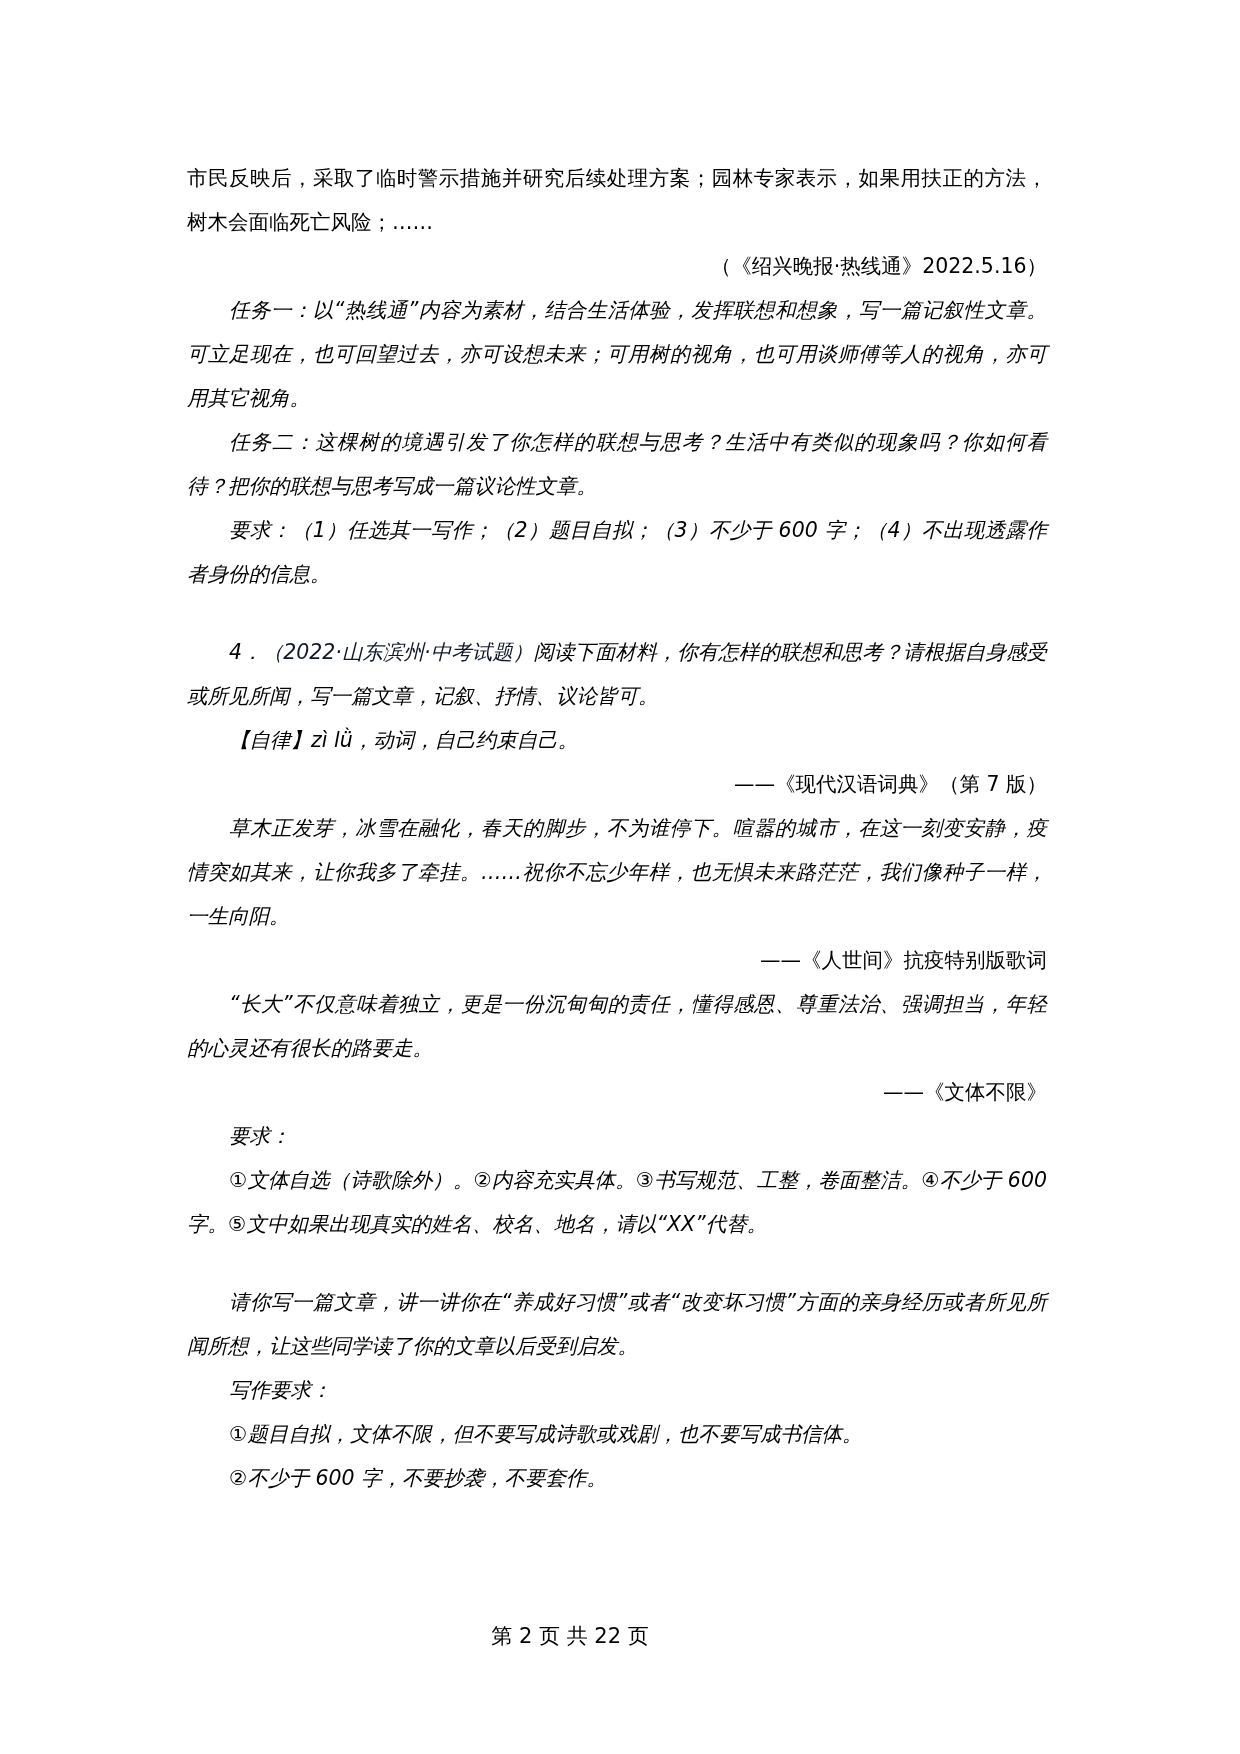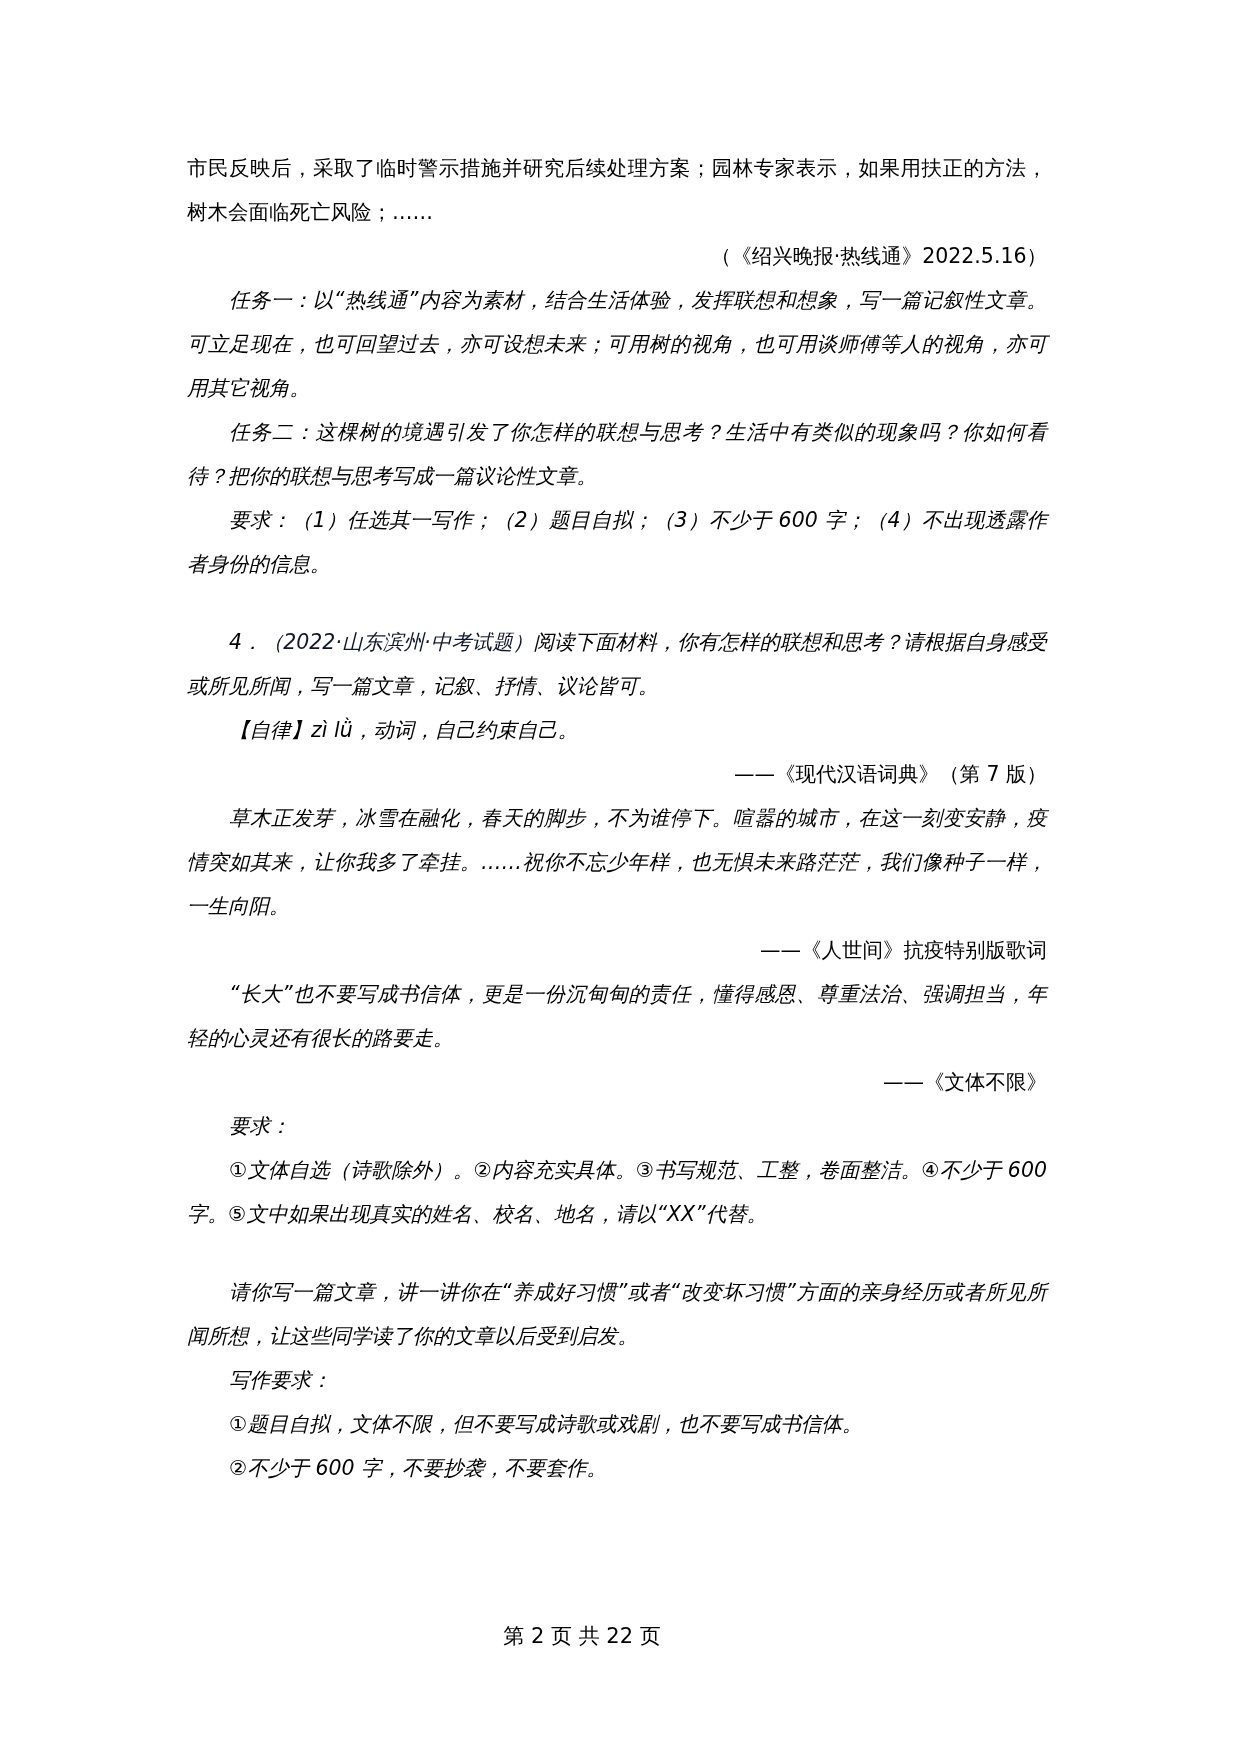--- a/index.html
+++ b/index.html
@@ -1,25 +1,25 @@
 <!DOCTYPE html>
 <html><head>
 <meta charset="utf-8">
 <style>
   html, body { margin: 0; padding: 0; background: #ffffff; }
   body { width: 1240px; height: 1754px; position: relative; overflow: hidden;
          font-family: "DejaVu Sans", sans-serif; color: #000; }
   .page { position: absolute; left: 0; top: 0; width: 1240px; height: 1754px; }
-  .content { position: absolute; left: 187px; top: 146px; width: 860px; }
+  .content { position: absolute; left: 187px; top: 156px; width: 860px; }
   .p { font-size: 20.5px; line-height: 44px; margin: 0; text-align: justify; text-align-last: left; }
   .indent { text-indent: 42px; font-style: italic; }
   .right { text-align: left; text-align-last: right; }
   .gap { height: 34px; }
   .red { color: #0f172a; }
-  .footer { position: absolute; left: 12px; width: 1140px; top: 1622px; text-align: center;
+  .footer { position: absolute; left: 0; width: 1140px; top: 1622px; text-align: center;
             font-family: "DejaVu Sans", sans-serif; font-size: 21px; }
 </style>
 </head>
 <body>
 
 <div class="page">
   <div class="content">
 
     <p class="p">市民反映后，采取了临时警示措施并研究后续处理方案；园林专家表示，如果用扶正的方法，树木会面临死亡风险；……</p>
     <p class="p right">（《绍兴晚报·热线通》2022.5.16）</p>
@@ -27,21 +27,21 @@
     <p class="p indent">任务二：这棵树的境遇引发了你怎样的联想与思考？生活中有类似的现象吗？你如何看待？把你的联想与思考写成一篇议论性文章。</p>
     <p class="p indent">要求：（1）任选其一写作；（2）题目自拟；（3）不少于 600 字；（4）不出现透露作者身份的信息。</p>
 
     <div class="gap"></div>
 
     <p class="p indent"><span>4．</span><span class="red">（2022·山东滨州·中考试题）</span><span>阅读下面材料，你有怎样的联想和思考？请根据自身感受或所见所闻，写一篇文章，记叙、抒情、议论皆可。</span></p>
     <p class="p indent">【自律】zì lǜ，动词，自己约束自己。</p>
     <p class="p right">——《现代汉语词典》（第 7 版）</p>
     <p class="p indent">草木正发芽，冰雪在融化，春天的脚步，不为谁停下。喧嚣的城市，在这一刻变安静，疫情突如其来，让你我多了牵挂。……祝你不忘少年样，也无惧未来路茫茫，我们像种子一样，一生向阳。</p>
     <p class="p right">——《人世间》抗疫特别版歌词</p>
-    <p class="p indent">“长大”也不要写成书信体，更是一份沉甸甸的责任，懂得感恩、尊重法治、强调担当，年轻的心灵还有很长的路要走。</p>
+    <p class="p indent">“长大”不仅意味着独立，更是一份沉甸甸的责任，懂得感恩、尊重法治、强调担当，年轻的心灵还有很长的路要走。</p>
     <p class="p right">——《文体不限》</p>
     <p class="p indent">要求：</p>
     <p class="p indent">①文体自选（诗歌除外）。②内容充实具体。③书写规范、工整，卷面整洁。④不少于 600 字。⑤文中如果出现真实的姓名、校名、地名，请以“XX”代替。</p>
 
     <div class="gap"></div>
 
     <p class="p indent">请你写一篇文章，讲一讲你在“养成好习惯”或者“改变坏习惯”方面的亲身经历或者所见所闻所想，让这些同学读了你的文章以后受到启发。</p>
     <p class="p indent">写作要求：</p>
     <p class="p indent">①题目自拟，文体不限，但不要写成诗歌或戏剧，也不要写成书信体。</p>
     <p class="p indent">②不少于 600 字，不要抄袭，不要套作。</p>

